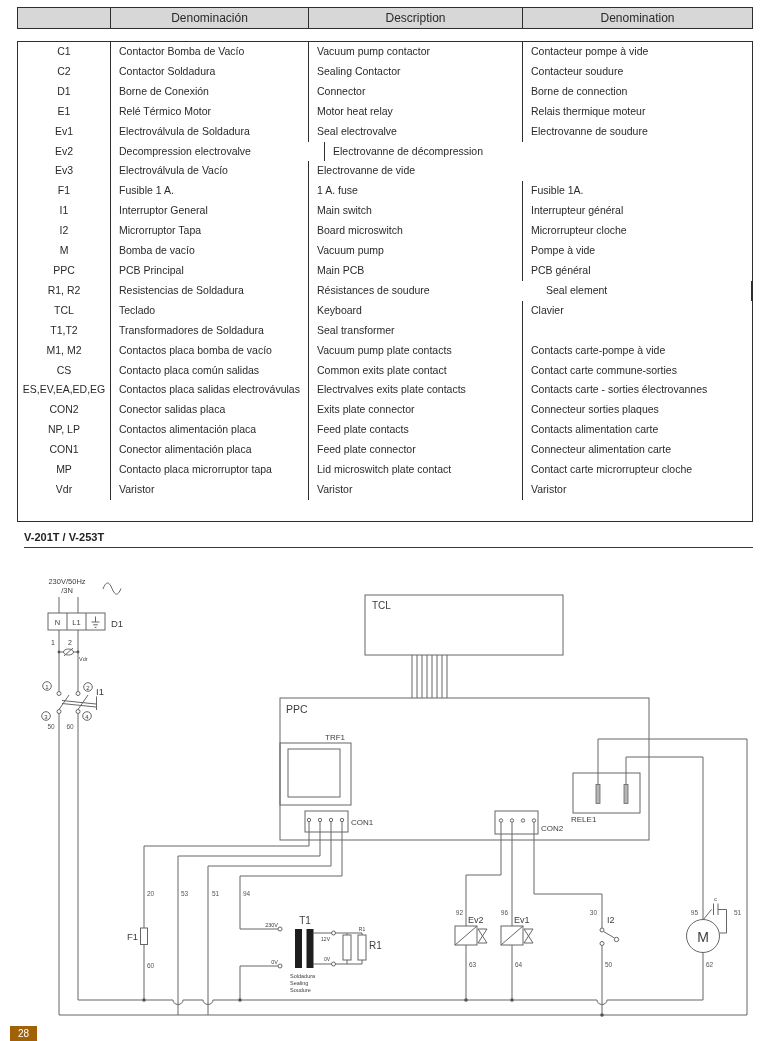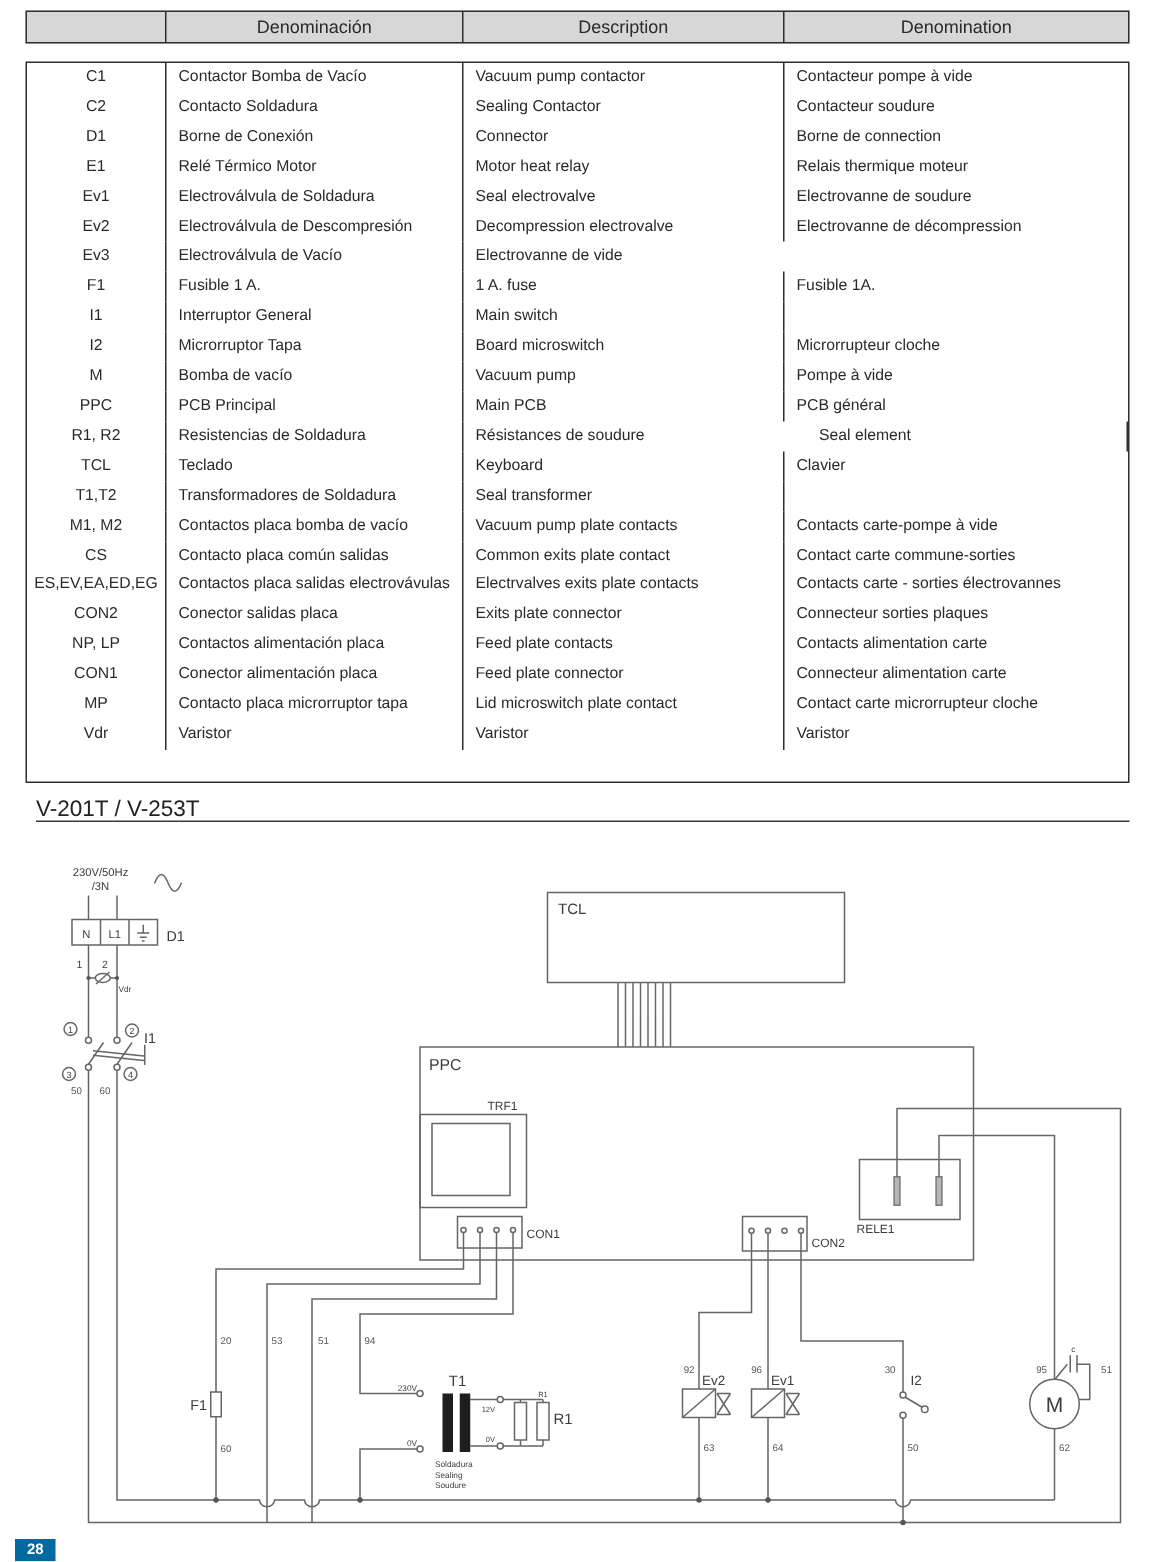--- a/index.html
+++ b/index.html
@@ -15,29 +15,29 @@
   .tbl{position:absolute;left:17px;top:41px;width:736px;height:481px;
        border:1.5px solid #2e2e2e;box-sizing:border-box;overflow:hidden;}
   .trow{display:flex;height:19.92px;line-height:19.92px;font-size:10.5px;}
   .tcell{box-sizing:border-box;border-right:1.5px solid #2e2e2e;white-space:nowrap;overflow:hidden;}
   .c-code{width:93px;text-align:center;}
   .c-es{width:198px;padding-left:8px;}
   .c-en{width:214px;padding-left:8px;}
   .c-fr{flex:1;padding-left:8px;border-right:none;}
   .w0{width:93px;} .w1{width:198px;} .w2{width:214px;} .w3{flex:1;}
   
-  .section-title{position:absolute;left:24px;top:531px;font-size:15px;font-weight:normal;color:#222;}
+  .section-title{position:absolute;left:24px;top:531px;font-size:11px;font-weight:bold;color:#222;}
   .rule{position:absolute;left:24px;top:547px;width:729px;border-top:1.5px solid #3a3a3a;}
   
   .diagram{position:absolute;left:0;top:555px;}
   svg text{font-family:"Liberation Sans",sans-serif;fill:#3d3d3d;}
   .wnum{fill:#555;}
   
-  .badge{position:absolute;left:10px;top:1026px;width:27px;height:15px;background:#0369a1;
-         color:#fff;font-size:10px;font-weight:bold;text-align:center;line-height:15px;}
+  .badge{position:absolute;left:10px;top:1026px;width:27px;height:15px;background:#a16207;
+         color:#fff;font-size:10px;font-weight:normal;text-align:center;line-height:15px;}
 </style>
 </head>
 <body>
 
 <div class="page">
 
   <div class="hdr">
     <div class="hcell w0"></div>
     <div class="hcell w1">Denominación</div>
     <div class="hcell w2">Description</div>
@@ -47,21 +47,21 @@
   <div class="tbl">
     <div class="trow">
       <div class="tcell c-code">C1</div>
       <div class="tcell c-es">Contactor Bomba de Vacío</div>
       <div class="tcell c-en">Vacuum pump contactor</div>
       <div class="tcell c-fr">Contacteur pompe à vide</div>
     </div>
 
     <div class="trow">
       <div class="tcell c-code">C2</div>
-      <div class="tcell c-es">Contacto Soldadura</div>
+      <div class="tcell c-es">Contactor Soldadura</div>
       <div class="tcell c-en">Sealing Contactor</div>
       <div class="tcell c-fr">Contacteur soudure</div>
     </div>
 
     <div class="trow">
       <div class="tcell c-code">D1</div>
       <div class="tcell c-es">Borne de Conexión</div>
       <div class="tcell c-en">Connector</div>
       <div class="tcell c-fr">Borne de connection</div>
     </div>
@@ -75,21 +75,20 @@
 
     <div class="trow">
       <div class="tcell c-code">Ev1</div>
       <div class="tcell c-es">Electroválvula de Soldadura</div>
       <div class="tcell c-en">Seal electrovalve</div>
       <div class="tcell c-fr">Electrovanne de soudure</div>
     </div>
 
     <div class="trow">
       <div class="tcell c-code">Ev2</div>
-      <div class="tcell c-es">Electroválvula de Descompresión</div>
       <div class="tcell c-en">Decompression electrovalve</div>
       <div class="tcell c-fr">Electrovanne de décompression</div>
     </div>
 
     <div class="trow">
       <div class="tcell c-code">Ev3</div>
       <div class="tcell c-es">Electroválvula de Vacío</div>
       <div class="tcell c-fr">Electrovanne de vide</div>
     </div>
 
@@ -97,20 +96,21 @@
       <div class="tcell c-code">F1</div>
       <div class="tcell c-es">Fusible 1 A.</div>
       <div class="tcell c-en">1 A. fuse</div>
       <div class="tcell c-fr">Fusible 1A.</div>
     </div>
 
     <div class="trow">
       <div class="tcell c-code">I1</div>
       <div class="tcell c-es">Interruptor General</div>
       <div class="tcell c-en">Main switch</div>
+      <div class="tcell c-fr">Interrupteur général</div>
     </div>
 
     <div class="trow">
       <div class="tcell c-code">I2</div>
       <div class="tcell c-es">Microrruptor Tapa</div>
       <div class="tcell c-en">Board microswitch</div>
       <div class="tcell c-fr">Microrrupteur cloche</div>
     </div>
 
     <div class="trow">

